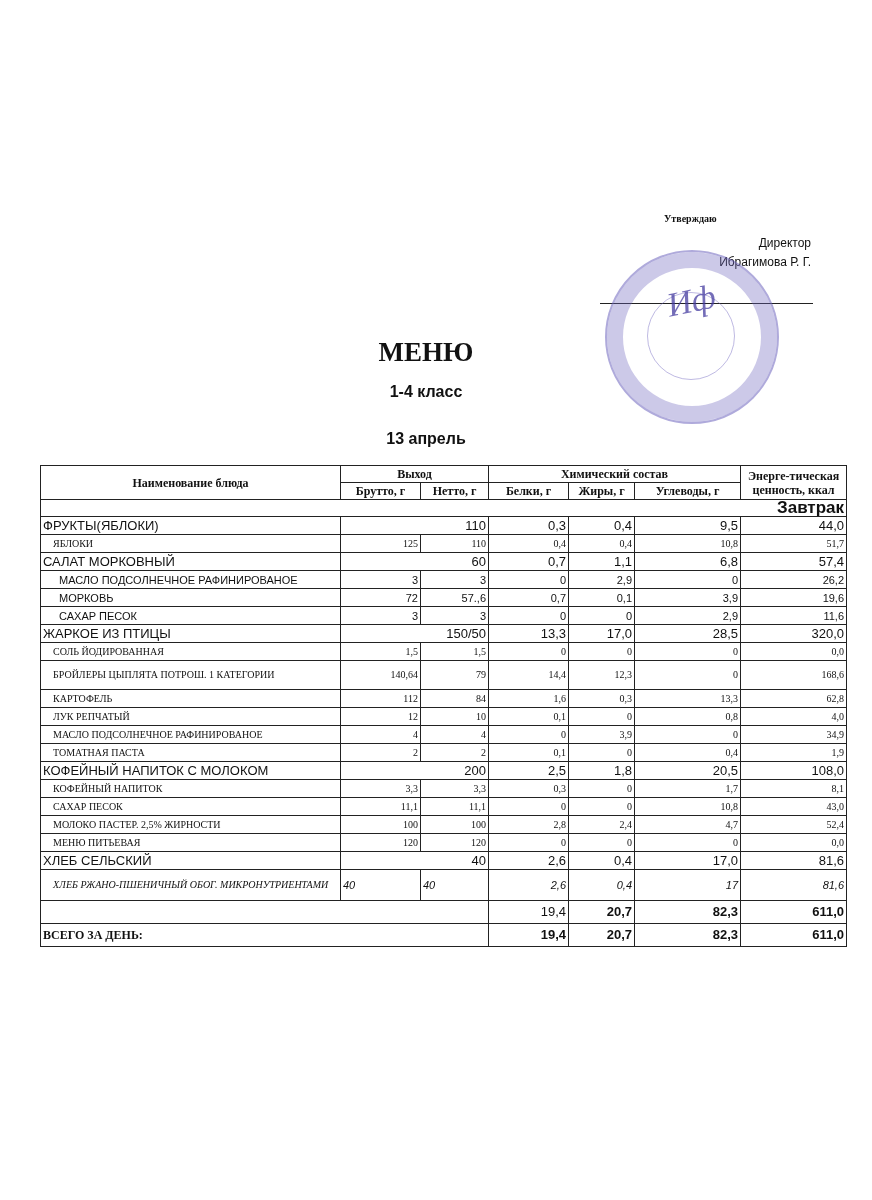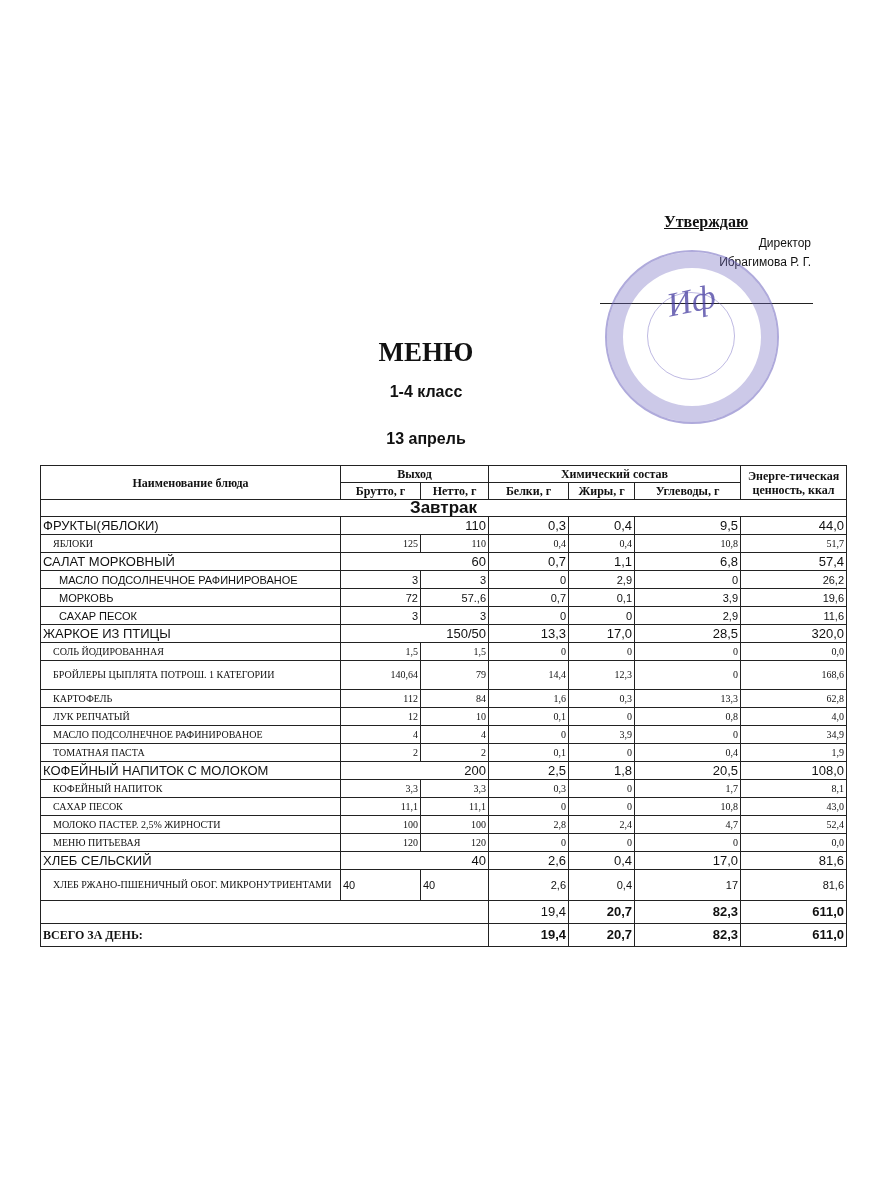--- a/index.html
+++ b/index.html
@@ -2,45 +2,45 @@
 <html><head>
 <meta charset="utf-8">
 <style>
   html, body { margin: 0; padding: 0; }
   body {
     width: 872px; height: 1200px; background: #ffffff; position: relative;
     font-family: "Liberation Sans", sans-serif; color: #111;
     overflow: hidden;
   }
   .approve { position: absolute; left: 600px; top: 213px; width: 215px; }
-  .approve .title { font-family: "Liberation Serif", serif; font-weight: bold; font-size: 16px; position: absolute; left: 64px; top: 0; text-decoration: underline; }
+  .approve .title { font-family: "Liberation Serif", serif; font-weight: bold; font-size: 10px; position: absolute; left: 64px; top: 0; }
   .approve .role { font-size: 12px; position: absolute; right: 4px; top: 23px; }
   .approve .name { font-size: 12px; position: absolute; right: 4px; top: 42px; }
   .approve .line { position: absolute; left: 0; top: 90px; width: 213px; border-top: 1px solid #222; }
   .stamp { position: absolute; left: 605px; top: 250px; width: 170px; height: 170px; border-radius: 50%;
     border: 2px solid rgba(110,100,190,0.55); box-shadow: inset 0 0 0 14px rgba(255,255,255,0), inset 0 0 0 16px rgba(110,100,190,0.35); }
   .stamp .inner { position: absolute; left: 40px; top: 40px; width: 86px; height: 86px; border-radius: 50%; border: 1.5px solid rgba(110,100,190,0.45); }
   .stamp .sig { position: absolute; left: 60px; top: 30px; font-family: "Liberation Serif", serif; font-style: italic; font-size: 34px; color: rgba(70,60,160,0.75); transform: rotate(-12deg); }
   .heading { position: absolute; left: 0; width: 872px; text-align: center; }
   .h-menu { top: 337px; font-family: "Liberation Serif", serif; font-weight: bold; font-size: 27px; left: -10px; }
   .h-class { top: 383px; font-weight: bold; font-size: 16px; left: -10px; }
   .h-date { top: 430px; font-weight: bold; font-size: 16px; left: -10px; }
 
   table.menu { position: absolute; left: 40px; top: 465px; width: 806px; border-collapse: collapse; table-layout: fixed; }
   table.menu td, table.menu th { border: 1px solid #222; padding: 0 2px; height: 16px; line-height: 14px; overflow: hidden; }
   th { font-family: "Liberation Serif", serif; font-weight: bold; font-size: 12px; text-align: center; }
   .hdr1 th { height: 30px; }
   .hdr2 th { height: 38px; text-align: center; }
-  .section td { font-weight: bold; font-size: 17px; text-align: center; height: 26px; }
+  .section td { font-weight: bold; font-size: 17px; text-align: right; height: 26px; }
   tr.dish td { font-size: 13px; height: 17px; }
   tr.dish td.num { font-size: 13px; }
   tr.ing td { font-family: "Liberation Serif", serif; font-size: 10px; height: 17px; }
   tr.ing td.name { padding-left: 12px; }
   tr.ing.tall td { height: 28px; }
-  tr.ing.tall2 td { height: 30px; }
+  tr.ing.tall2 td { height: 30px; font-style: italic; }
   td.num { text-align: right; }
   td.span2 { text-align: right; }
   tr.subtotal td { font-size: 13px; height: 22px; }
   tr.subtotal td.bold, tr.total td.bold { font-weight: bold; }
   tr.total td { height: 22px; font-size: 13px; }
   tr.total td.label { font-family: "Liberation Serif", serif; font-weight: bold; font-size: 12px; margin-left: 13px; }
 </style>
 </head>
 <body>
 

